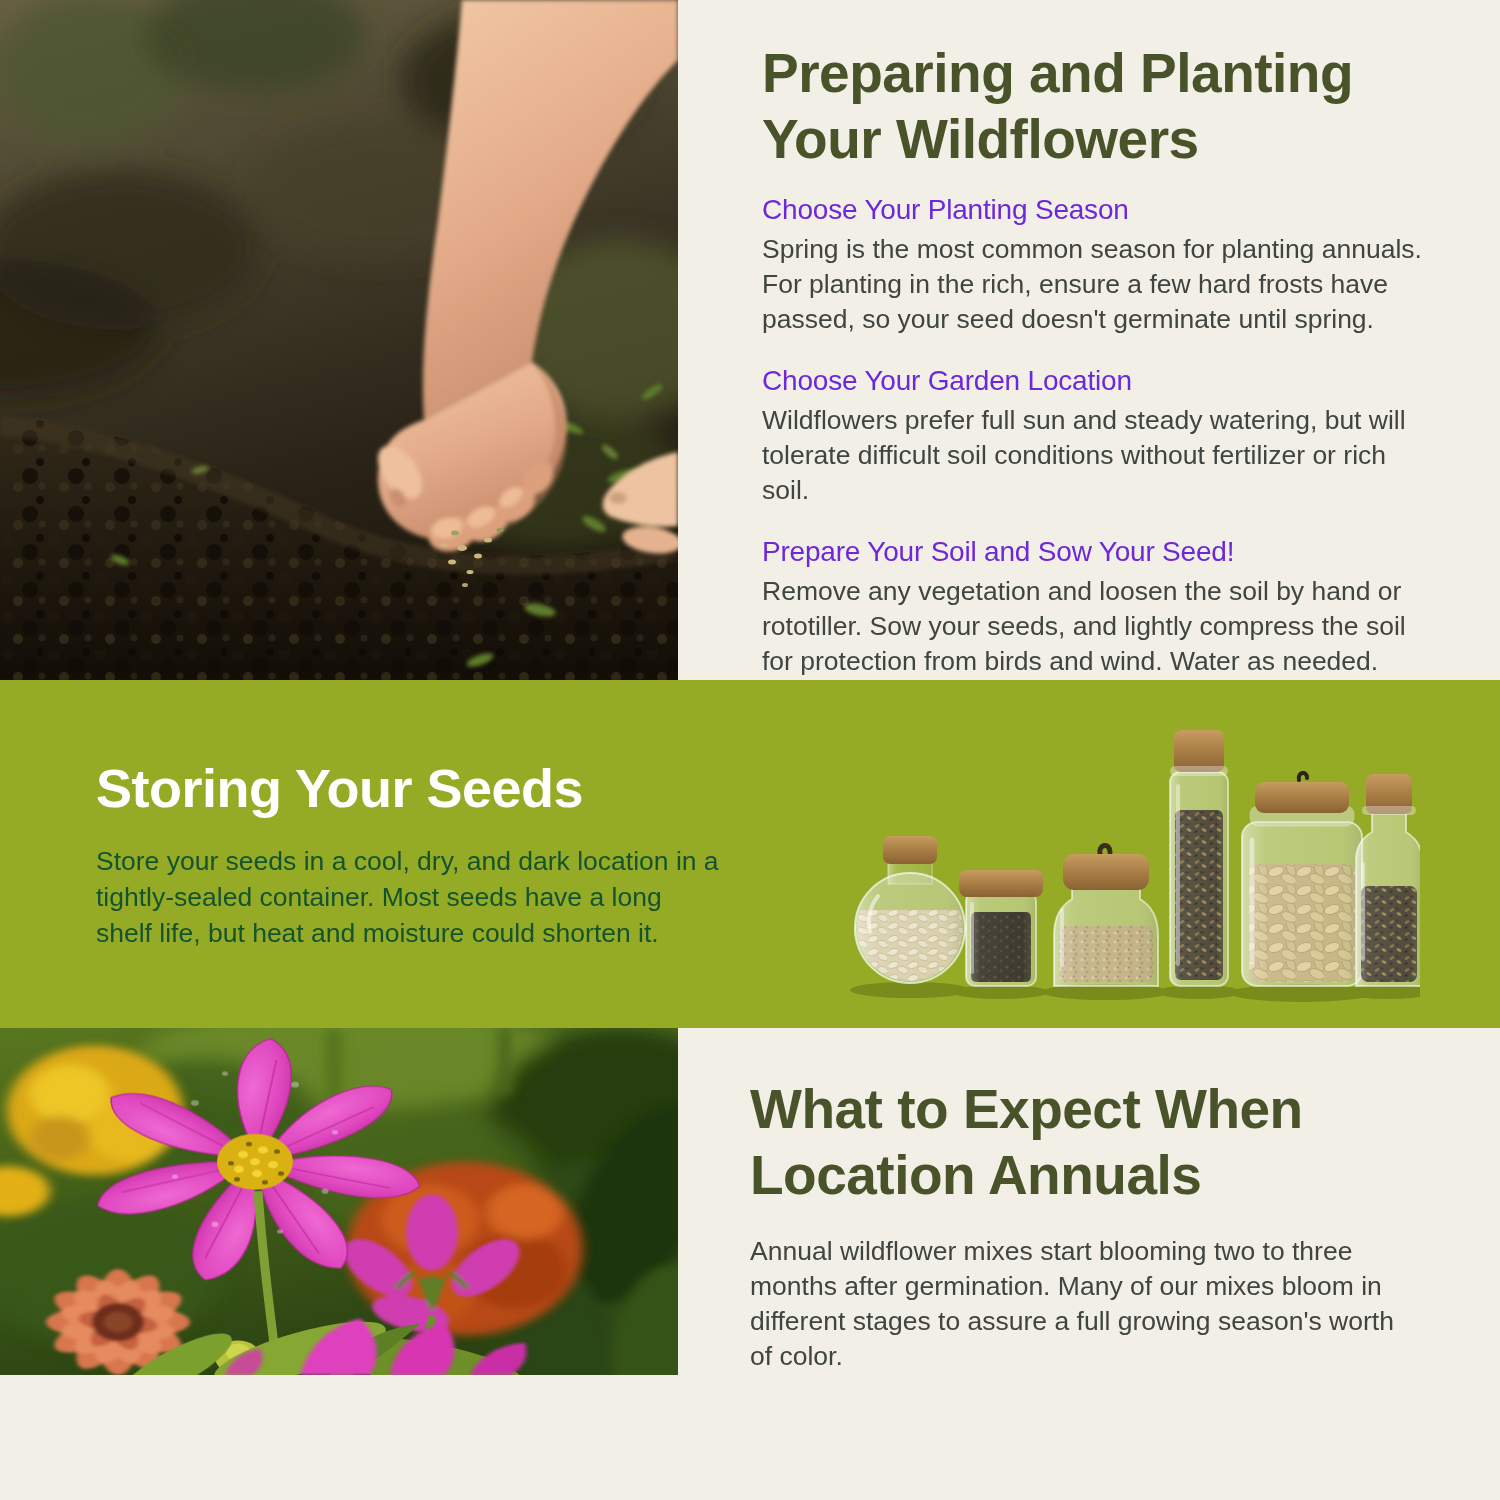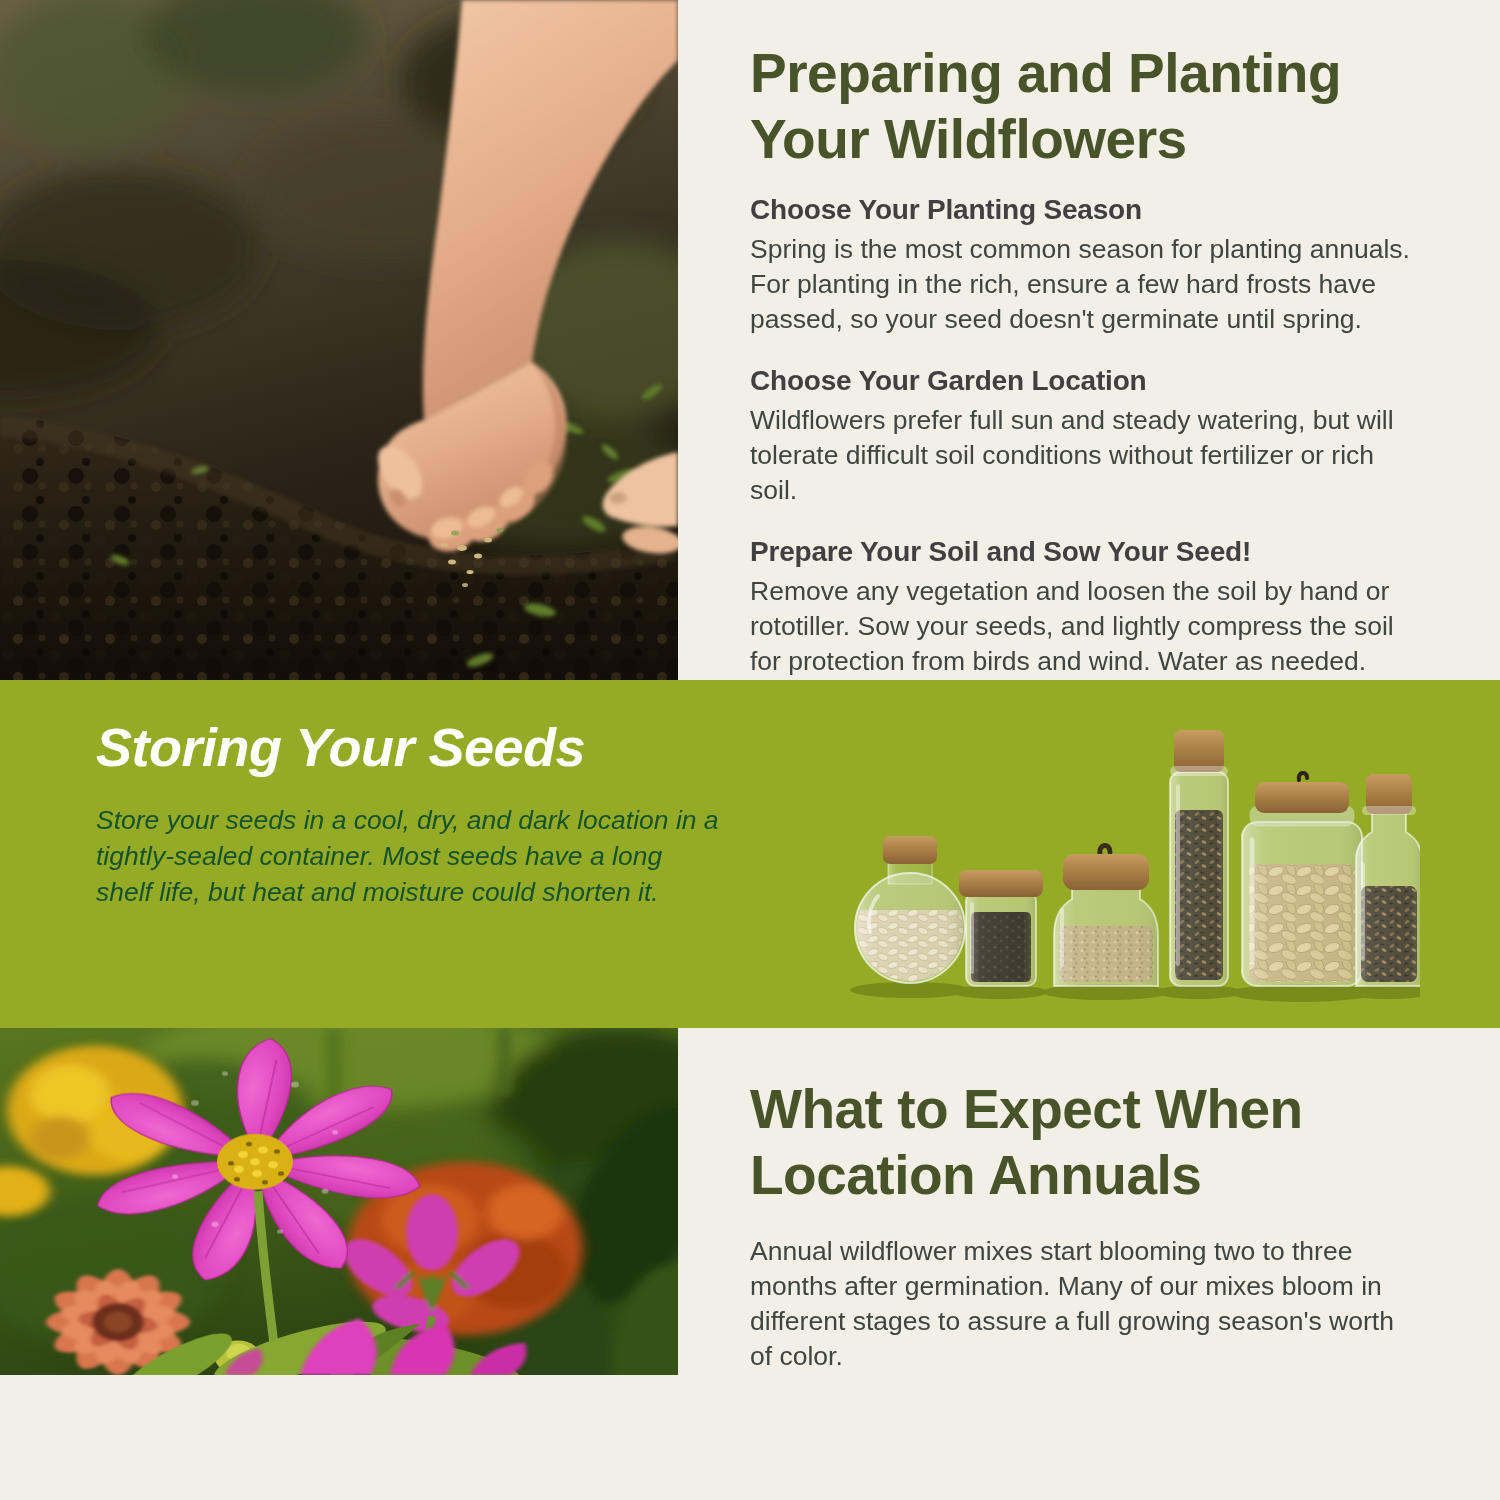--- a/index.html
+++ b/index.html
@@ -9,41 +9,41 @@
     background:#f2efe7;
     font-family:"Liberation Sans", sans-serif;
     overflow:hidden;
   }
   .row{display:flex;}
   .row.top{height:680px;}
   .row.bottom{height:347px;}
   .photo{position:relative;width:678px;flex:0 0 678px;overflow:hidden;}
   .photo svg{display:block;width:100%;height:100%;}
   .panel{flex:1;background:#f2efe7;}
-  .panel.prep{padding:40px 58px 0 72px;}
+  .panel.prep{padding:40px 58px 0 72px;margin-left:12px;}
   .panel.expect{padding:48px 58px 0 72px;}
   h1{
     margin:0 0 22px 0;
     font-size:55px;line-height:66px;font-weight:700;
     color:#49532a;letter-spacing:-0.5px;
   }
   .item h3{
     margin:28px 0 6px 0;
-    font-size:28px;font-weight:700;color:#404040;letter-spacing:-0.2px;
+    font-size:28px;font-weight:400;color:#6d28d9;letter-spacing:-0.2px;
   }
   .item:first-of-type h3{margin-top:6px;}
   .item p, .panel p{
     margin:0;max-width:668px;
     font-size:26.5px;line-height:35px;color:#3f4540;
   }
   .panel.expect p{margin-top:26px;max-width:648px;}
   .band{
     position:relative;height:348px;background:#95ab25;overflow:hidden;
   }
-  .band-text{padding:36px 0 0 96px;width:628px;font-style:italic;}
+  .band-text{padding:77px 0 0 96px;width:628px;}
   .band-text h2{
     margin:0 0 24px 0;
     font-size:54px;font-weight:700;color:#ffffff;letter-spacing:-0.5px;
   }
   .band-text p{
     margin:0;font-size:26.5px;line-height:36px;color:#14532d;max-width:628px;
   }
   .jars{
     position:absolute;right:80px;bottom:22px;width:572px;height:292px;
   }

